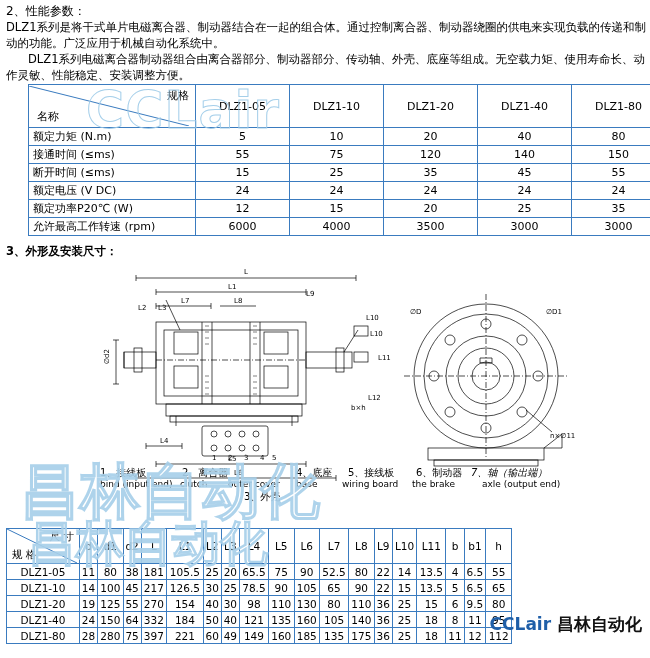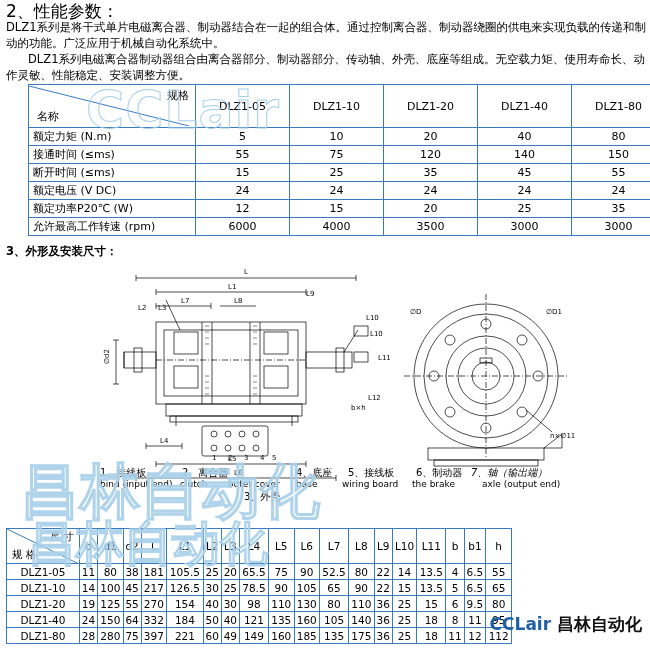--- a/index.html
+++ b/index.html
@@ -5,21 +5,21 @@
   html,body{margin:0;padding:0;}
   body{
     width:650px;height:658px;
     background:#ffffff;
     font-family:"DejaVu Sans","Liberation Sans",sans-serif;
     font-size:11px;
     color:#000;
     position:relative;
     overflow:hidden;
   }
-  .sec-title{font-size:17px;margin:0;padding:0;line-height:15px;}
+  .sec-title{font-size:12px;margin:0;padding:0;line-height:15px;}
   .para{font-size:11.5px;line-height:16px;margin:0;padding:0;text-indent:0;}
   .para.ind{text-indent:22px;}
   #intro{position:absolute;left:6px;top:4px;width:640px;}
 
   
   #perf-wrap{position:absolute;left:6px;top:84px;width:638px;padding-left:22px;}
   table{border-collapse:collapse;width:100%;}
   #perf-table td{
     border:1px solid #3a7bbf;
     height:14px;

